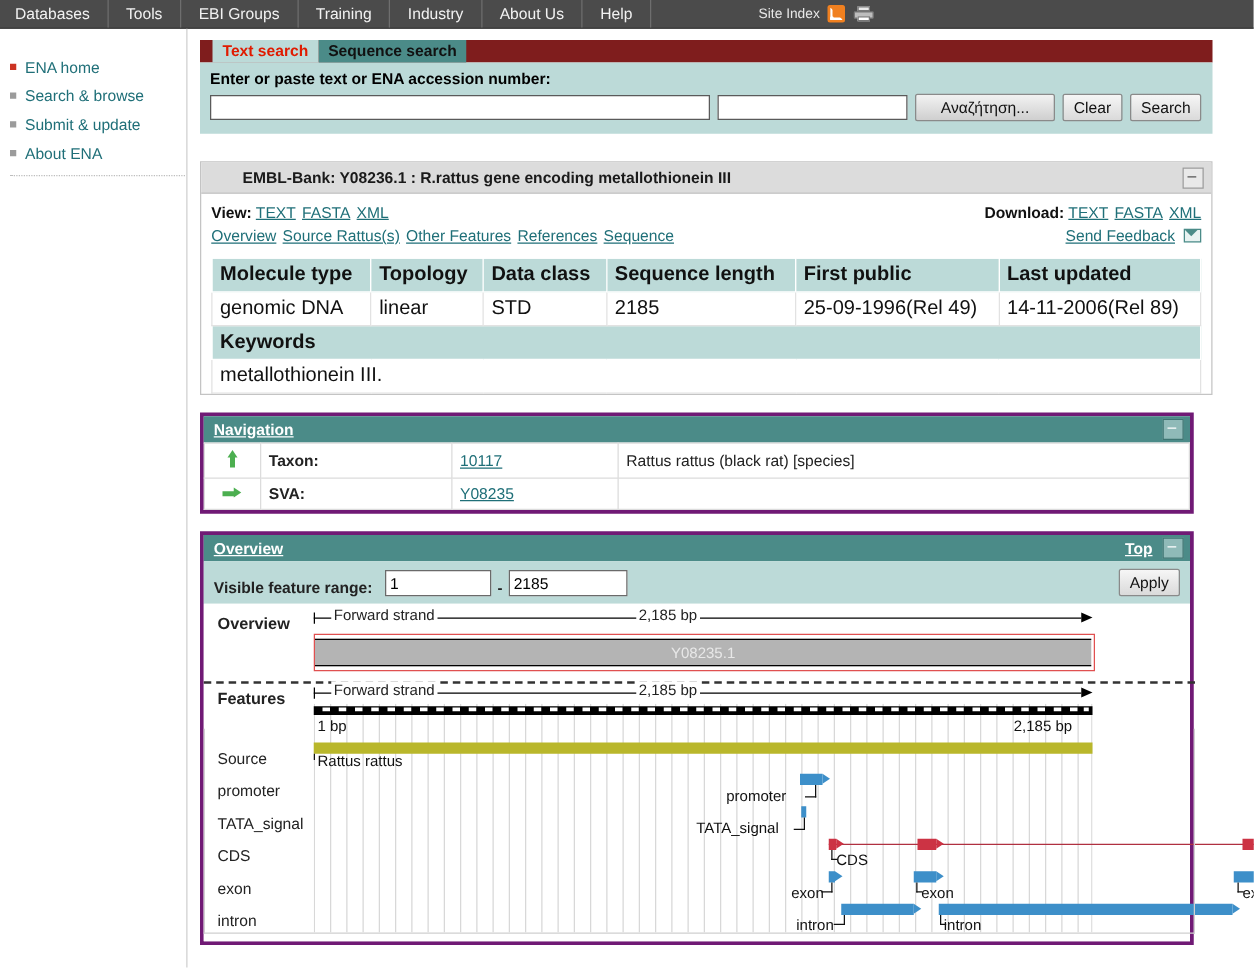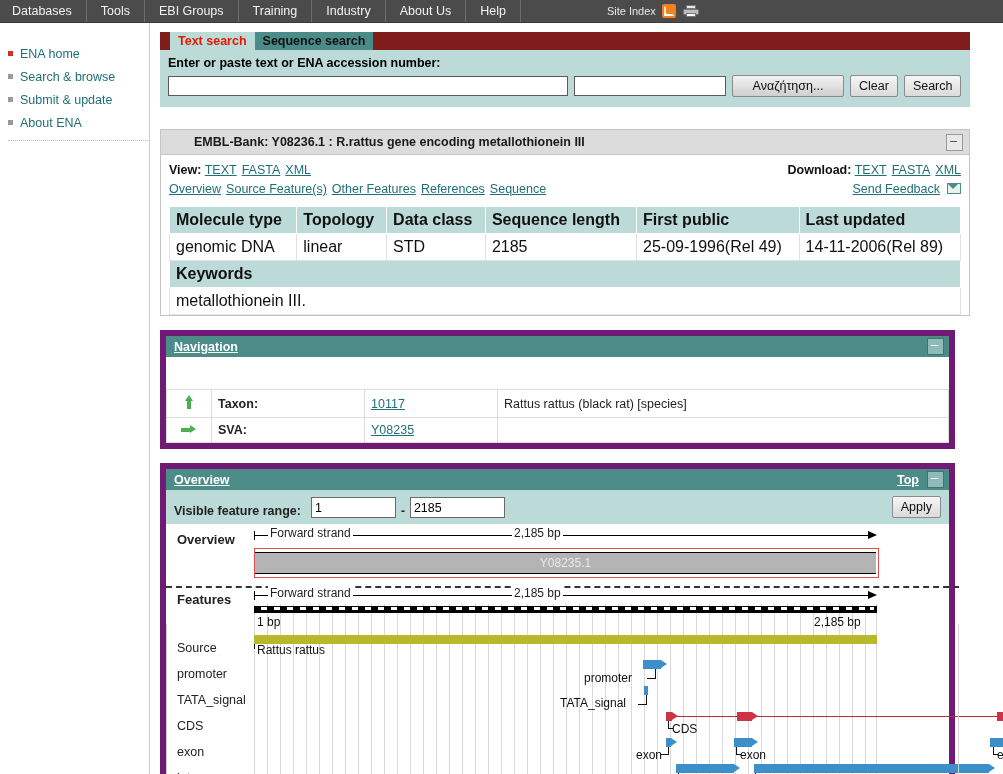--- a/index.html
+++ b/index.html
@@ -126,32 +126,32 @@
   
   table.meta{border-collapse:collapse;width:100%;margin-top:10px;font-size:16px;}
   table.meta th{
     background:#bcdad8;text-align:left;font-weight:bold;padding:4px 6px;
     border:1px solid #ffffff;color:#111;
   }
   table.meta td{padding:4px 6px;border:1px solid #e2e2e2;color:#111;background:#fff;}
   table.meta th.kw{}
 
   
-  .sect{margin:14px 0 0 10px;width:795px;border:6px solid #701a75;background:#fff;box-sizing:border-box;}
+  .sect{margin:14px 0 0 10px;width:795px;border:3px solid #701a75;background:#fff;box-sizing:border-box;}
   .secthead{
     background:#4b8b88;color:#fff;height:21px;display:flex;align-items:center;
     padding:0 5px 0 8px;font-size:12.5px;font-weight:bold;
   }
   .secthead .t{flex:1;text-decoration:underline;}
   .secthead .top{color:#fff;text-decoration:underline;font-weight:bold;
     font-size:12.5px;margin-right:8px;cursor:pointer;}
   .secthead .minus{background:#8fbab8;border-color:#3e7572;}
   .secthead .minus:before{background:#fff;}
 
-  table.navtbl{border-collapse:collapse;width:100%;font-size:12.5px;margin-top:32px;}
+  table.navtbl{border-collapse:collapse;width:100%;font-size:12.5px;}
   table.navtbl td{border:1px solid #dcdcdc;padding:5px 6px;vertical-align:middle;}
   td.icocell{width:32px;text-align:center;}
   td.lblcell{width:140px;font-weight:bold;}
   td.idcell{width:120px;}
   .arrow-up{display:inline-block;width:9px;height:14px;position:relative;}
   .arrow-up:before{content:"";position:absolute;left:2.5px;top:5px;width:4px;height:9px;background:#4caf50;}
   .arrow-up:after{content:"";position:absolute;left:0;top:0;width:0;height:0;
     border-left:4.5px solid transparent;border-right:4.5px solid transparent;
     border-bottom:6px solid #4caf50;}
   .arrow-right{display:inline-block;width:16px;height:9px;position:relative;}
@@ -284,21 +284,21 @@
             <a class="lnk">TEXT</a><a class="lnk">FASTA</a><a class="lnk">XML</a>
           </span>
           <span>
             <b>Download:</b>
             <a class="lnk">TEXT</a><a class="lnk">FASTA</a><a class="lnk">XML</a>
           </span>
         </div>
 
         <div class="linkline">
           <span class="left">
-            <a class="lnk">Overview</a><a class="lnk">Source Feature(s)</a><a class="lnk">Other Features</a><a class="lnk">References</a><a class="lnk">Sequence</a>
+            <a class="lnk">Overview</a><a class="lnk">Source Rattus(s)</a><a class="lnk">Other Features</a><a class="lnk">References</a><a class="lnk">Sequence</a>
           </span>
           <span>
             <a class="lnk">Send Feedback</a><span class="env-icon"></span>
           </span>
         </div>
 
         <table class="meta">
           <tbody>
               <tr>
             <th>Molecule type</th>

